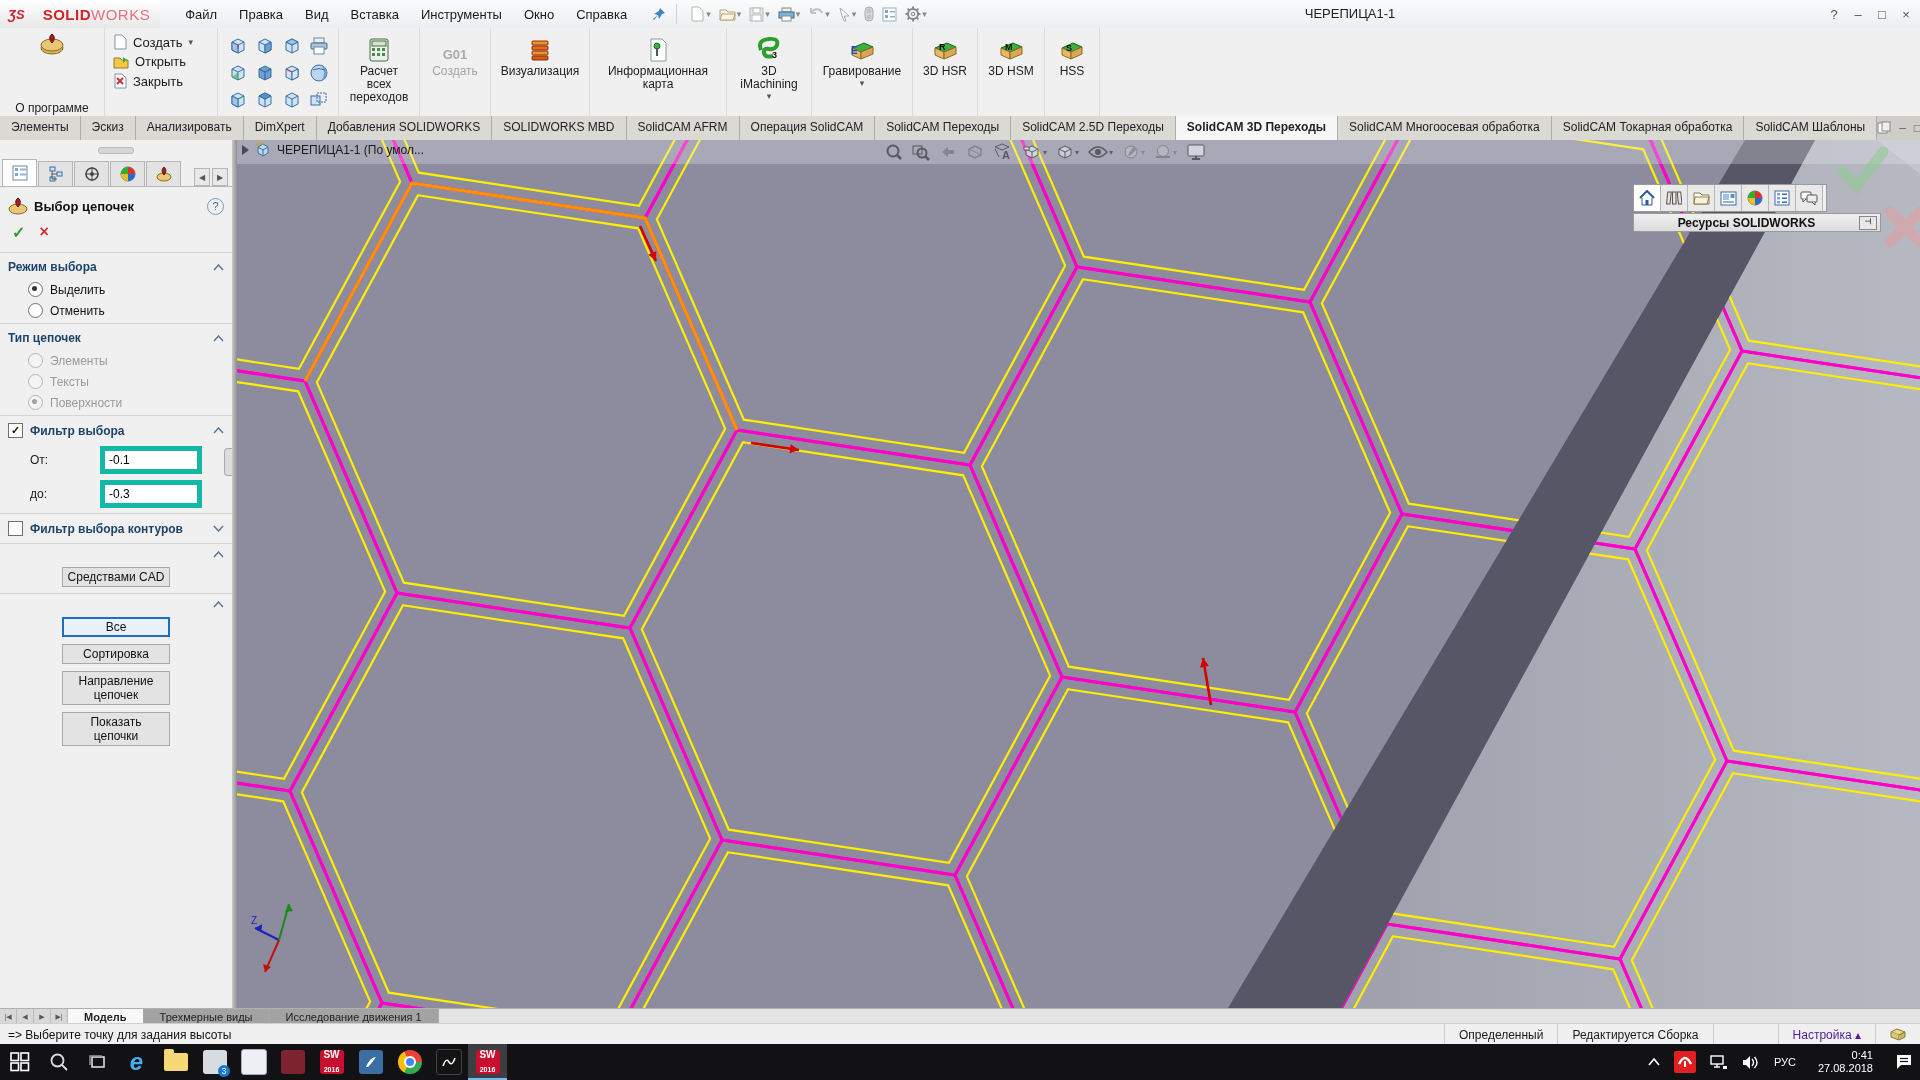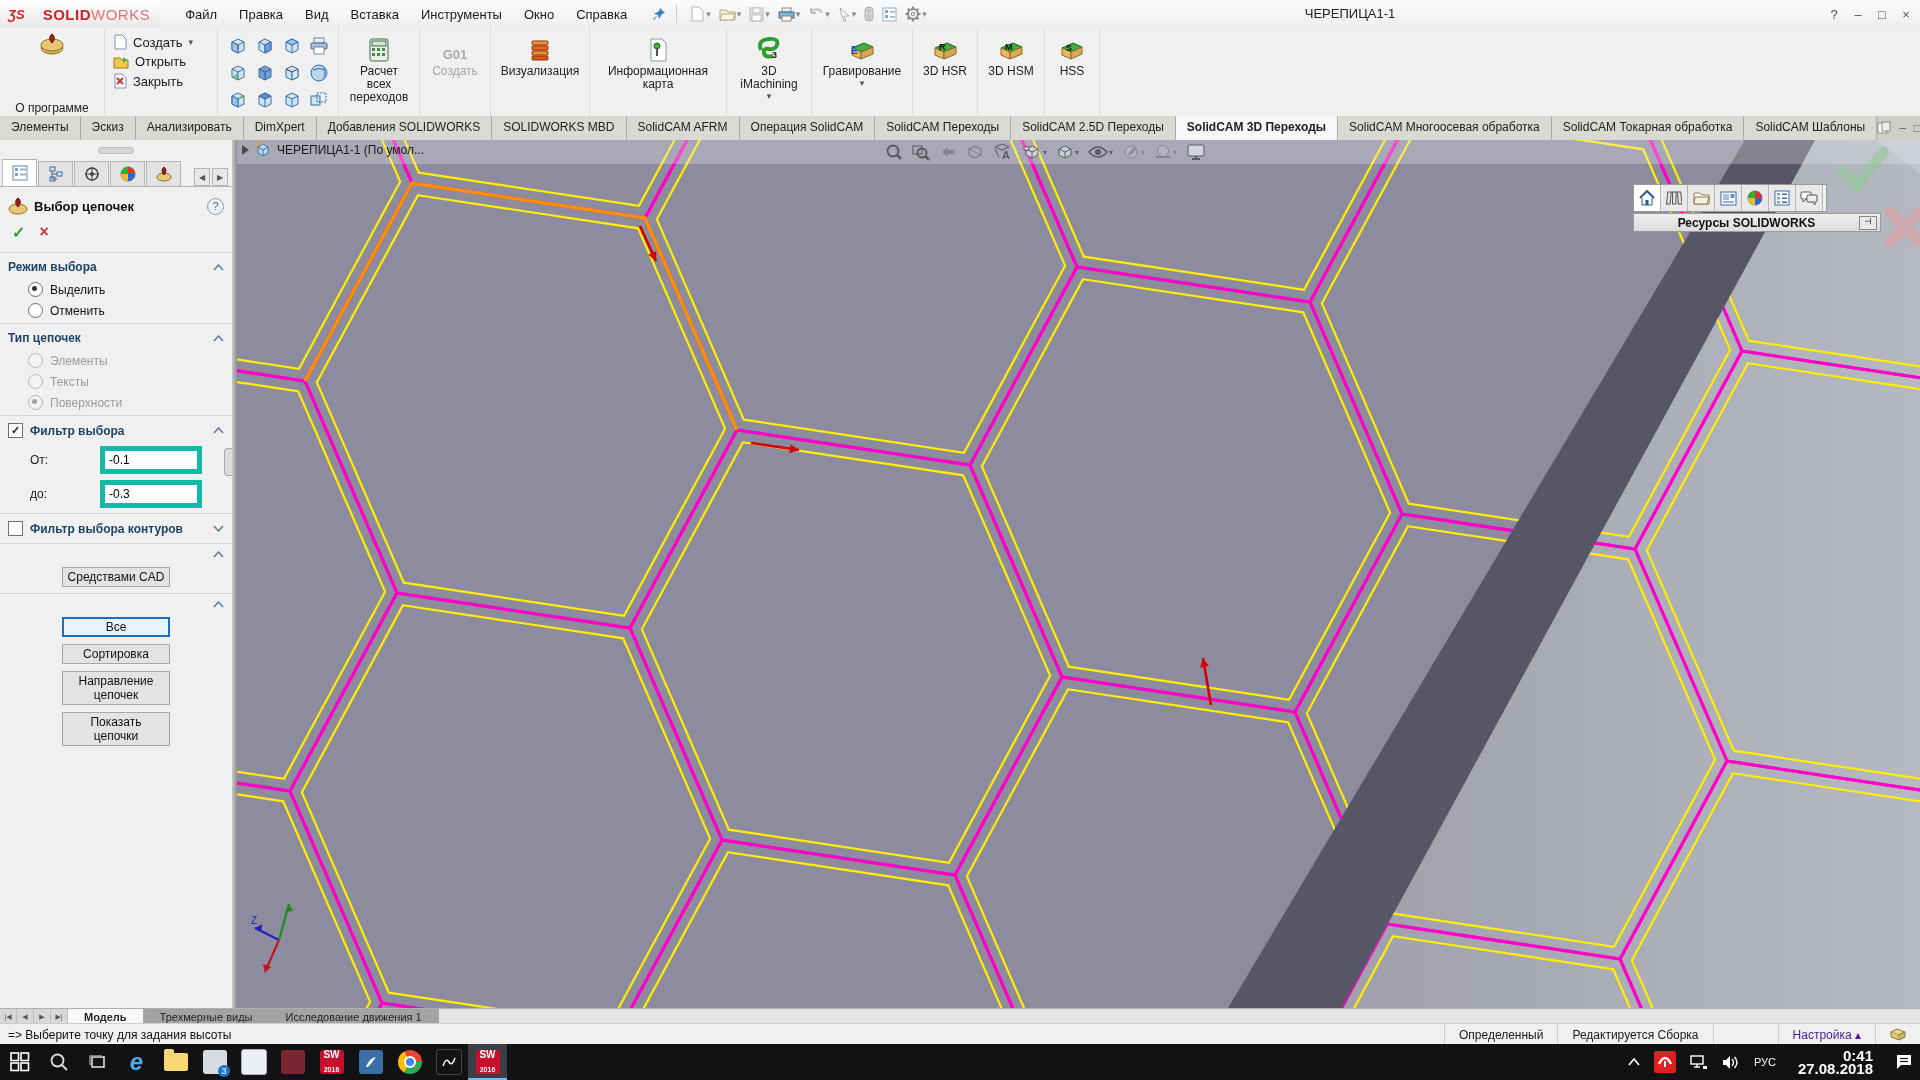--- a/index.html
+++ b/index.html
@@ -110,21 +110,21 @@
   .folder-ic::before{content:"";position:absolute;top:-4px;left:0;width:10px;height:5px;background:#f8d775;border-radius:2px 2px 0 0;}
   .swsq{background:#c8102e;color:#fff;font-weight:bold;justify-content:space-between;}
   .swsq .a{font-size:10px;line-height:10px;} .swsq .b{font-size:7px;line-height:8px;}
   .badge{position:absolute;right:4px;bottom:3px;background:#1777d2;color:#fff;border-radius:50%;width:12px;height:12px;font-size:9px;line-height:12px;text-align:center;}
   .chrome-ic{width:24px;height:24px;border-radius:50%;background:conic-gradient(from -30deg,#ea4335 0 120deg,#34a853 0 240deg,#fbbc05 0 360deg);position:relative;}
   .chrome-ic::before{content:"";position:absolute;left:6px;top:6px;width:12px;height:12px;border-radius:50%;background:#fff;}
   .chrome-ic::after{content:"";position:absolute;left:8px;top:8px;width:8px;height:8px;border-radius:50%;background:#4285f4;}
   .tray{margin-left:auto;display:flex;align-items:center;height:100%;}
   .tray .titem{padding:0 7px;height:100%;display:flex;align-items:center;color:#fff;}
   .tray .lang{font-size:11px;}
-  .clock{font-size:15px;line-height:13px;text-align:right;color:#fff;padding:0 8px;font-weight:bold;}
+  .clock{font-size:11px;line-height:13px;text-align:right;color:#fff;padding:0 8px;}
   .avira{width:22px;height:22px;background:#e02020;border-radius:2px;display:flex;align-items:center;justify-content:center;}
   svg{display:block;}
 </style>
 </head>
 <body>
 
 <div class="app">
 
   <div class="titlebar">
     <div class="logo">

